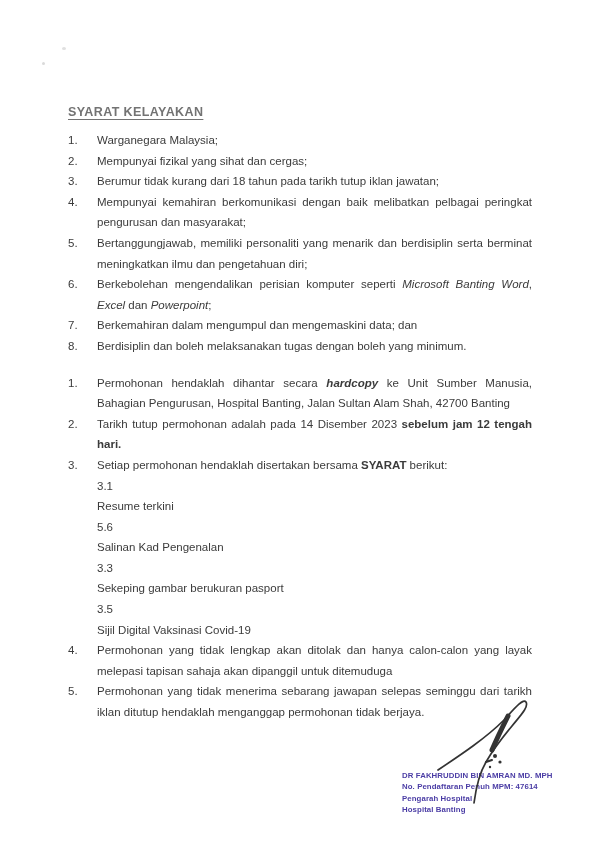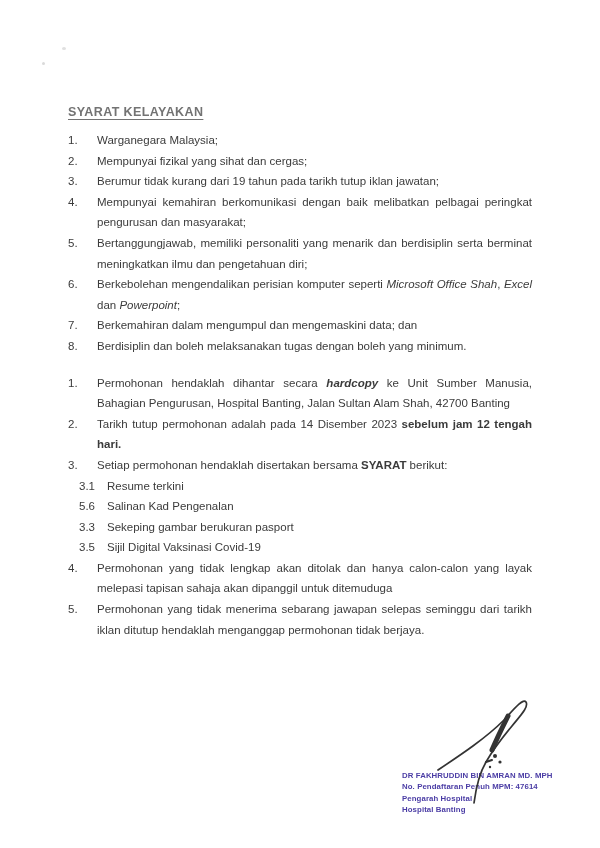--- a/index.html
+++ b/index.html
@@ -43,23 +43,24 @@
     font-size:11.5px;
     line-height:20.6px;
   }
   .item-num{width:29px;flex:none;}
   .item-text{flex:1;text-align:justify;}
   .seg-i{font-style:italic;}
   .seg-b{font-weight:bold;}
   .seg-bi{font-weight:bold;font-style:italic;}
   .sub-row{
     display:flex;
-    margin-left:11px;
+    margin-left:29px;
     font-size:11.5px;
     line-height:20.6px;
+    flex-direction:column;
   }
   .sub-num{width:28px;flex:none;}
   .sub-text{flex:1;}
 
   .sig{
     position:absolute;
     left:402px;
     top:692px;
     width:172px;
   }
@@ -91,33 +92,33 @@
       <div class="item-row">
         <div class="item-num">1.</div>
         <div class="item-text"><span>Warganegara Malaysia;</span></div>
       </div>
       <div class="item-row">
         <div class="item-num">2.</div>
         <div class="item-text"><span>Mempunyai fizikal yang sihat dan cergas;</span></div>
       </div>
       <div class="item-row">
         <div class="item-num">3.</div>
-        <div class="item-text"><span>Berumur tidak kurang dari 19 tahun pada tarikh tutup iklan jawatan;</span></div>
+        <div class="item-text"><span>Berumur tidak kurang dari 18 tahun pada tarikh tutup iklan jawatan;</span></div>
       </div>
       <div class="item-row">
         <div class="item-num">4.</div>
         <div class="item-text"><span>Mempunyai kemahiran berkomunikasi dengan baik melibatkan pelbagai peringkat pengurusan dan masyarakat;</span></div>
       </div>
       <div class="item-row">
         <div class="item-num">5.</div>
         <div class="item-text"><span>Bertanggungjawab, memiliki personaliti yang menarik dan berdisiplin serta berminat meningkatkan ilmu dan pengetahuan diri;</span></div>
       </div>
       <div class="item-row">
         <div class="item-num">6.</div>
-        <div class="item-text"><span>Berkebolehan mengendalikan perisian komputer seperti </span><span class="seg-i">Microsoft Office Shah</span><span>, </span><span class="seg-i">Excel</span><span> dan </span><span class="seg-i">Powerpoint</span><span>;</span></div>
+        <div class="item-text"><span>Berkebolehan mengendalikan perisian komputer seperti </span><span class="seg-i">Microsoft Banting Word</span><span>, </span><span class="seg-i">Excel</span><span> dan </span><span class="seg-i">Powerpoint</span><span>;</span></div>
       </div>
       <div class="item-row">
         <div class="item-num">7.</div>
         <div class="item-text"><span>Berkemahiran dalam mengumpul dan mengemaskini data; dan</span></div>
       </div>
       <div class="item-row">
         <div class="item-num">8.</div>
         <div class="item-text"><span>Berdisiplin dan boleh melaksanakan tugas dengan boleh yang minimum.</span></div>
       </div>
     </section>

